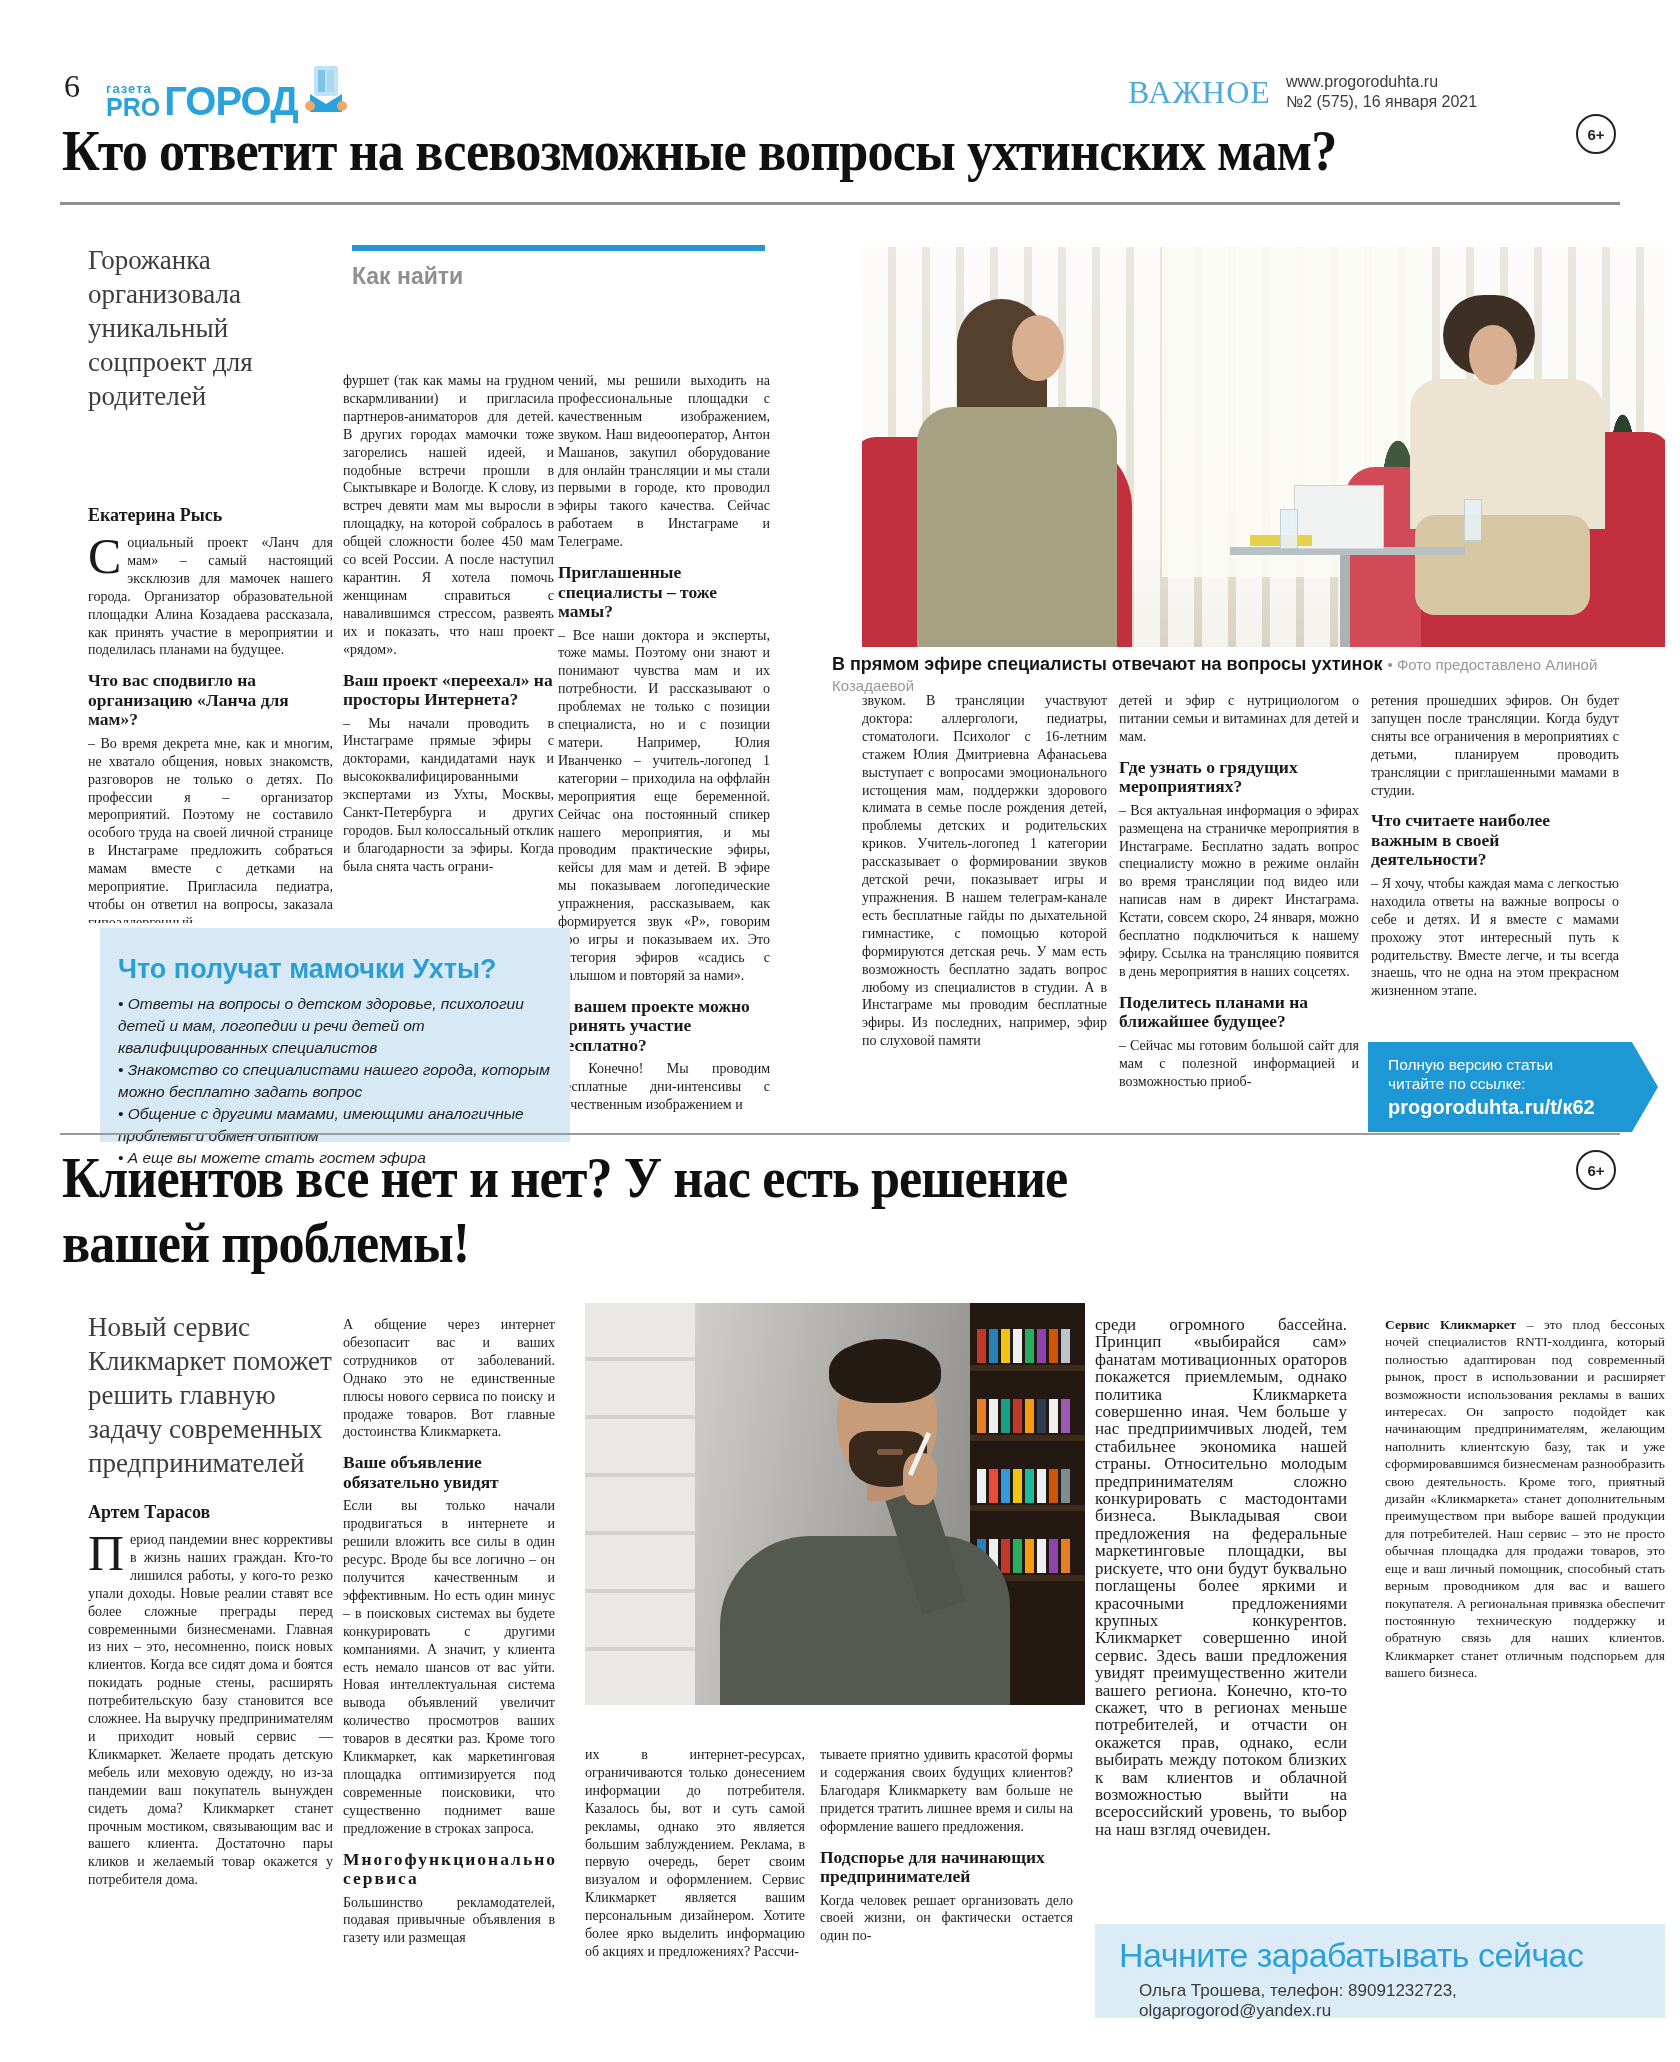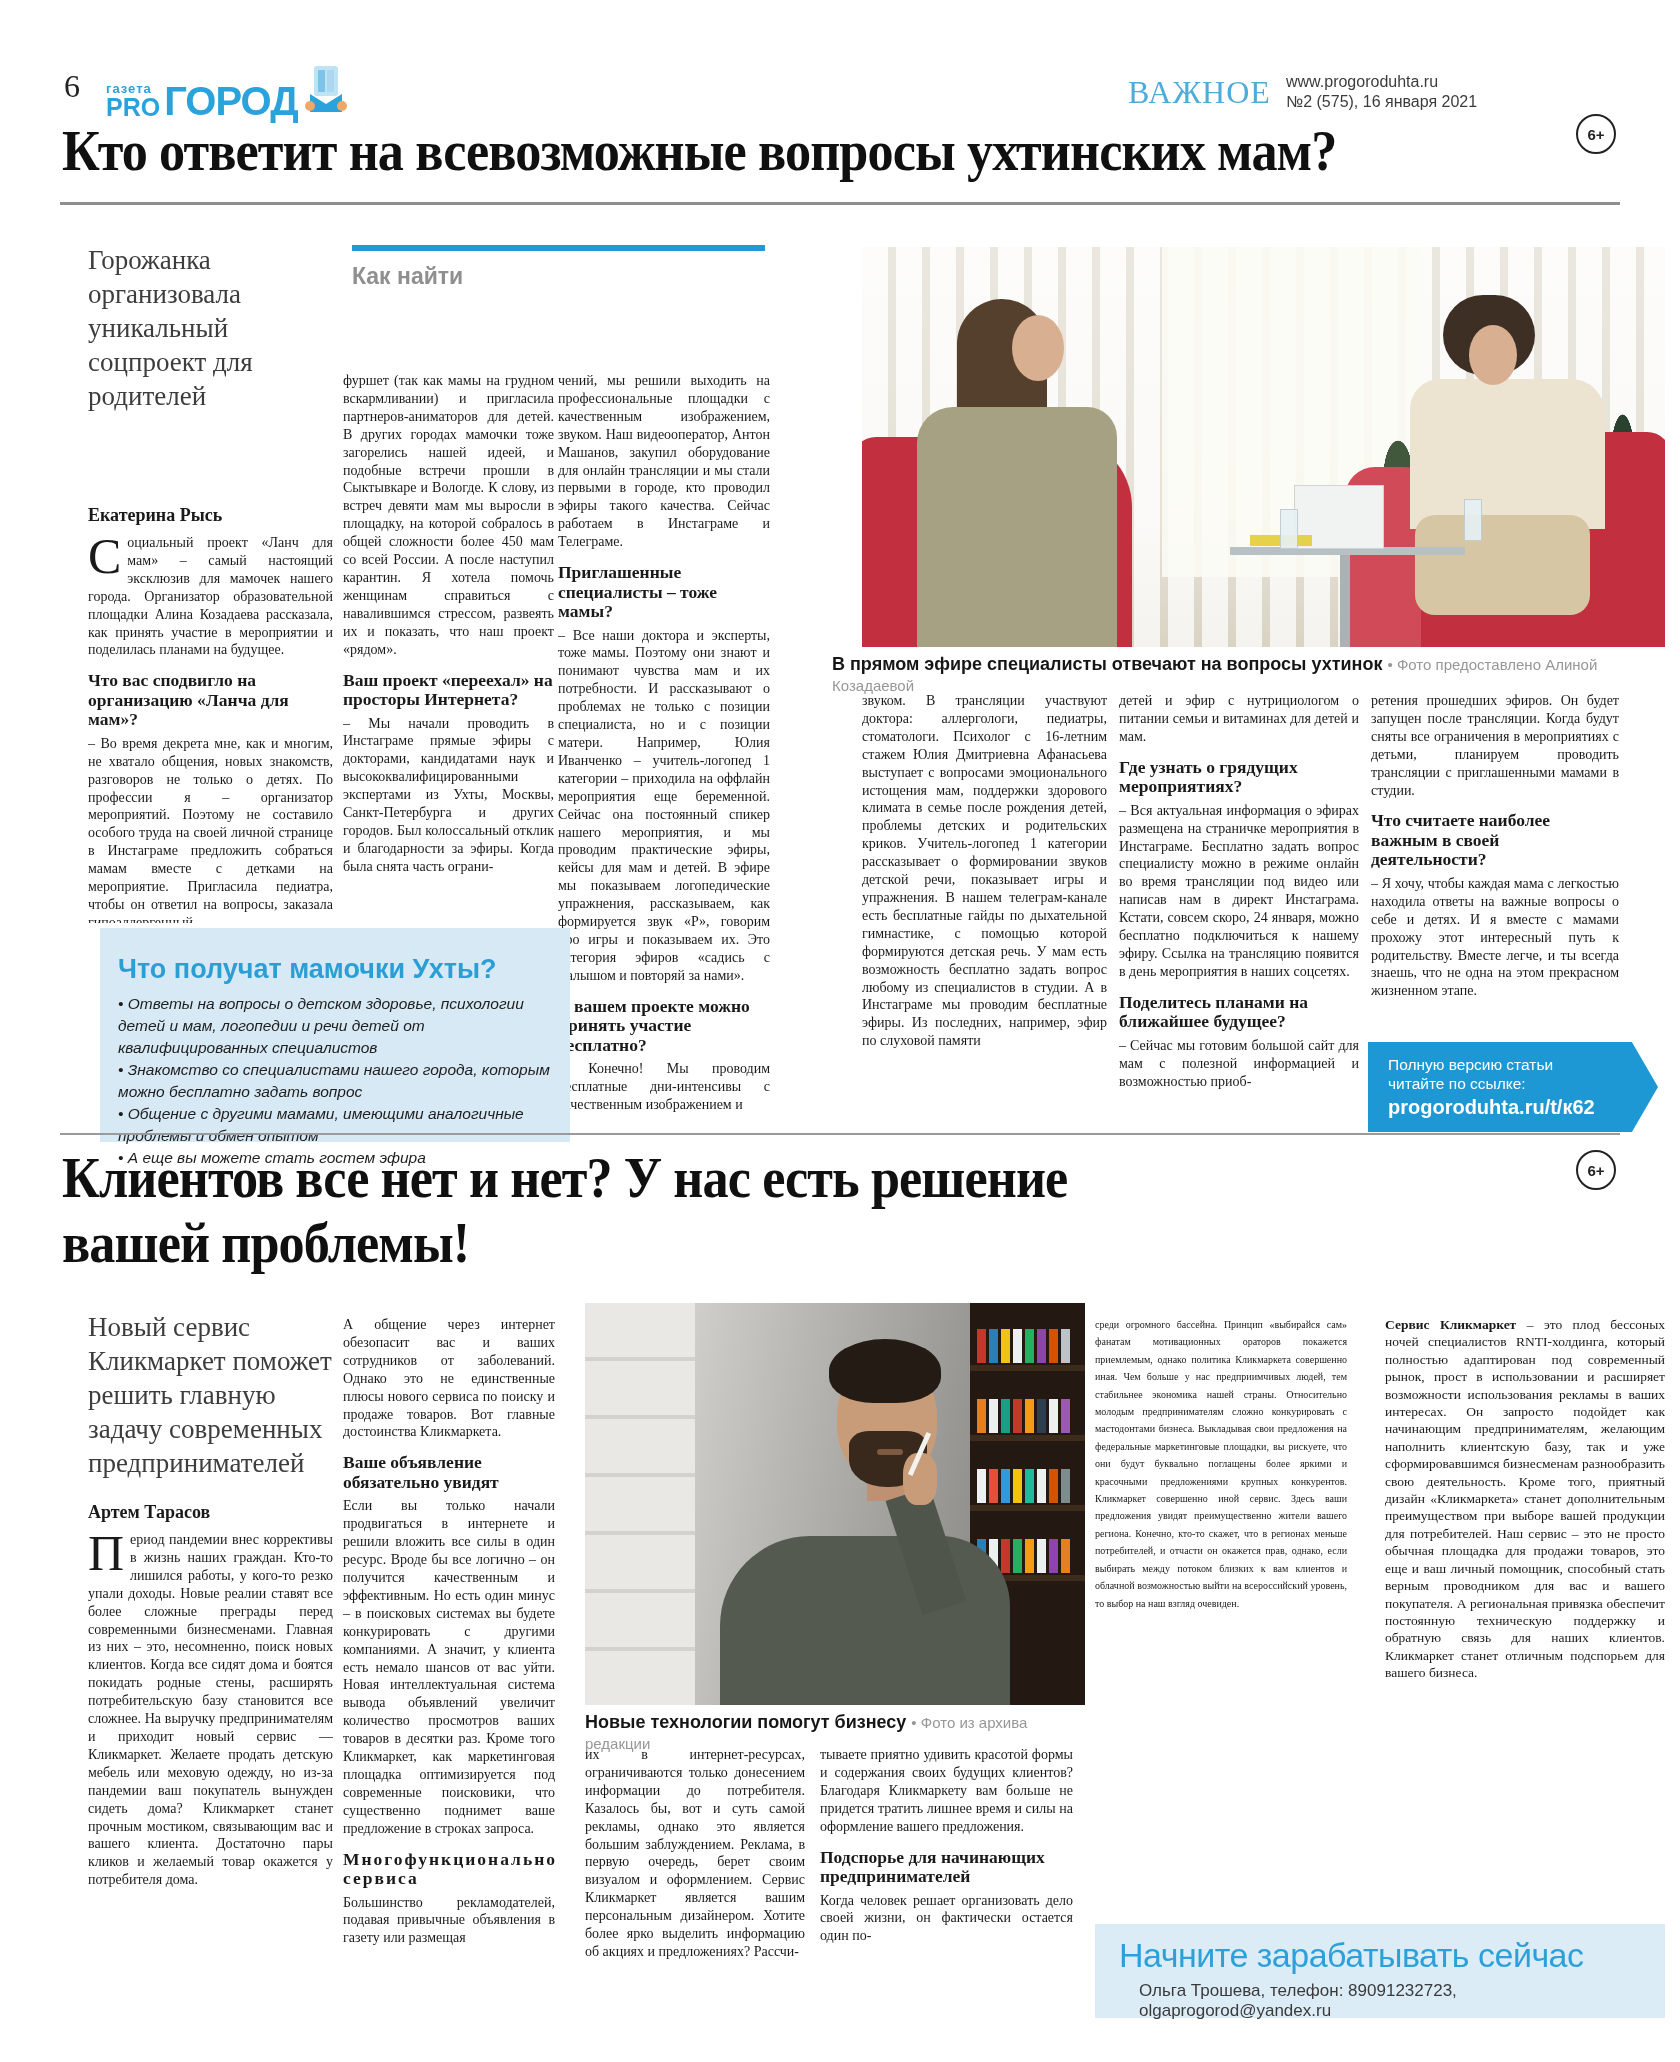--- a/index.html
+++ b/index.html
@@ -318,35 +318,31 @@
     <div class="torso"></div>
     <div class="neck"></div>
     <div class="head"></div>
     <div class="hair"></div>
     <div class="beard"></div>
     <div class="mouth"></div>
     <div class="arm"></div>
     <div class="hand"></div>
     <div class="pen"></div>
   </div>
-  <div class="caption" style="left:585px;top:1712px;width:500px;">
-    <span>Новые технологии помогут бизнесу</span>
-    <span class="credit">• Фото из архива редакции</span>
-  </div>
 
   <div class="col bt" style="left:820px;top:1746px;width:253px;height:224px;">
     <p>тываете приятно удивить красотой формы и содержания своих будущих клиентов? Благодаря Кликмаркету вам больше не придется тратить лишнее время и силы на оформление вашего предложения.</p>
     <div class="qh">Подспорье для начинающих предпринимателей</div>
     <p>Когда человек решает организовать дело своей жизни, он фактически остается один по-</p>
   </div>
   <div class="col bt" style="left:585px;top:1746px;width:220px;height:224px;">
     <p>их в интернет-ресурсах, ограничиваются только донесением информации до потребителя. Казалось бы, вот и суть самой рекламы, однако это является большим заблуждением. Реклама, в первую очередь, берет своим визуалом и оформлением. Сервис Кликмаркет является вашим персональным дизайнером. Хотите более ярко выделить информацию об акциях и предложениях? Рассчи-</p>
   </div>
 
-  <div class="col bt" style="left:1095px;top:1316px;width:252px;height:580px;font-size:10px;line-height:17.4px;">
+  <div class="col bt" style="left:1095px;top:1316px;width:252px;height:580px;font-size:17px;line-height:17.4px;">
     <p>среди огромного бассейна. Принцип «выбирайся сам» фанатам мотивационных ораторов покажется приемлемым, однако политика Кликмаркета совершенно иная. Чем больше у нас предприимчивых людей, тем стабильнее экономика нашей страны. Относительно молодым предпринимателям сложно конкурировать с мастодонтами бизнеса. Выкладывая свои предложения на федеральные маркетинговые площадки, вы рискуете, что они будут буквально поглащены более яркими и красочными предложениями крупных конкурентов. Кликмаркет совершенно иной сервис. Здесь ваши предложения увидят преимущественно жители вашего региона. Конечно, кто-то скажет, что в регионах меньше потребителей, и отчасти он окажется прав, однако, если выбирать между потоком близких к вам клиентов и облачной возможностью выйти на всероссийский уровень, то выбор на наш взгляд очевиден.</p>
   </div>
   <div class="col bt" style="left:1385px;top:1316px;width:280px;height:580px;font-size:13.5px;line-height:17.4px;">
     <p><b>Сервис Кликмаркет</b><span> – это плод бессоных ночей специалистов RNTI-холдинга, который полностью адаптирован под современный рынок, прост в использовании и расширяет возможности использования рекламы в ваших интересах. Он запросто подойдет как начинающим предпринимателям, желающим наполнить клиентскую базу, так и уже сформировавшимся бизнесменам разнообразить свою деятельность. Кроме того, приятный дизайн «Кликмаркета» станет дополнительным преимуществом при выборе вашей продукции для потребителей. Наш сервис – это не просто обычная площадка для продажи товаров, это еще и ваш личный помощник, способный стать верным проводником для вас и вашего покупателя. А региональная привязка обеспечит постоянную техническую поддержку и обратную связь для наших клиентов. Кликмаркет станет отличным подспорьем для вашего бизнеса.</span></p>
   </div>
 
   <div class="contact">
     <div class="contact-title">Начните зарабатывать сейчас</div>
     <div class="contact-info">Ольга Трошева, телефон: 89091232723, olgaprogorod@yandex.ru</div>
   </div>

